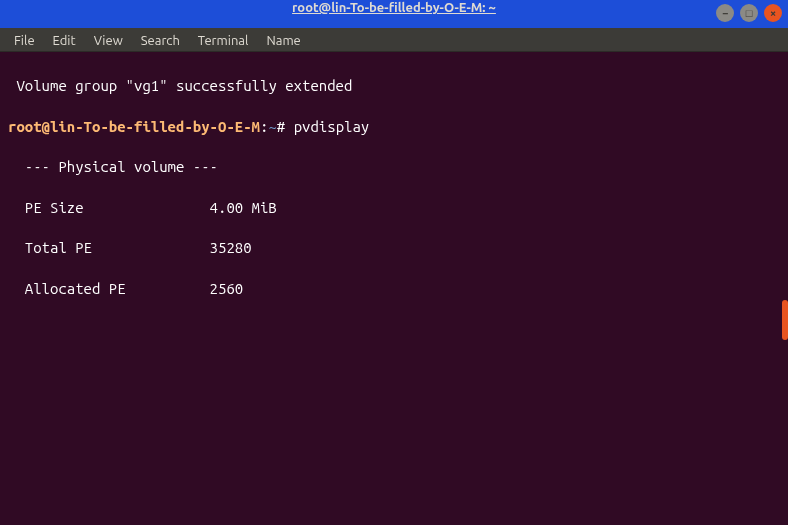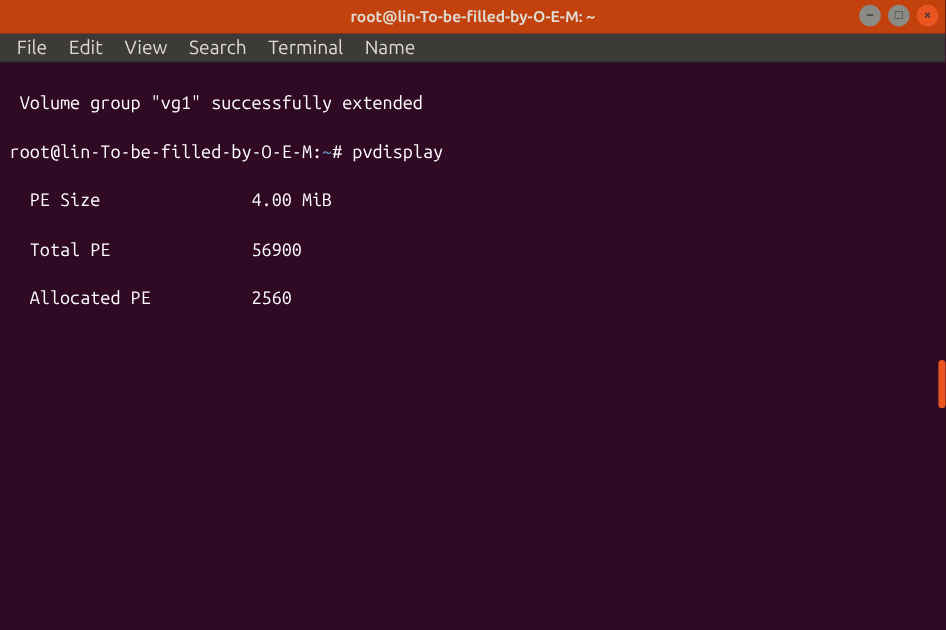--- a/index.html
+++ b/index.html
@@ -7,29 +7,30 @@
       width: 788px;
       height: 525px;
       background: #300a24;
       font-family: "Ubuntu Mono", "DejaVu Sans Mono", monospace;
       font-size: 15px;
       color: #ffffff;
       overflow: hidden;
     }
     .titlebar {
       height: 28px;
-      background: #c2410c;
+      background: #1d4ed8;
       display: flex;
-      align-items: center;
+      align-items: flex-start;
       justify-content: center;
       position: relative;
       color: #dfdbd2;
       font-family: Ubuntu, sans-serif;
       font-size: 13px;
       font-weight: bold;
+      text-decoration: underline;
     }
     .window-controls {
       position: absolute;
       right: 6px;
       top: 4px;
       display: flex;
       gap: 6px;
     }
     .window-btn {
       width: 18px;
@@ -43,35 +44,35 @@
     }
     .btn-min, .btn-max { background: #8b8a85; }
     .btn-close { background: #e95420; }
     .menubar {
       height: 24px;
       background: #3c3b37;
       display: flex;
       align-items: center;
       padding: 0 6px;
       font-family: Ubuntu, sans-serif;
-      font-size: 16px;
+      font-size: 13px;
       color: #dfdbd2;
       gap: 2px;
       border-bottom: 1px solid #2c2b27;
     }
     .menu-item { padding: 2px 8px; cursor: pointer; }
     .terminal-body {
       padding: 4px 8px;
       line-height: 1.35;
       white-space: pre;
       position: relative;
       height: calc(525px - 52px);
     }
     .line { white-space: pre; }
-    .prompt-user { color: #ffffff; }
+    .prompt-user { color: #fdba74; font-weight: bold; }
     .prompt-path { color: #729fcf; }
     .scrollbar-thumb {
       position: absolute;
       right: 0;
       top: 300px;
       width: 6px;
       height: 40px;
       background: #e95420;
       border-radius: 3px;
     }
@@ -94,22 +95,23 @@
   <span class="menu-item">Edit</span>
   <span class="menu-item">View</span>
   <span class="menu-item">Search</span>
   <span class="menu-item">Terminal</span>
   <span class="menu-item">Name</span>
 </div>
 
 <div class="terminal-body">
 <div class="line"> Volume group "vg1" successfully extended</div>
 <div class="line"><span class="prompt-user">root@lin-To-be-filled-by-O-E-M</span><span>:</span><span class="prompt-path">~</span><span>#</span> <span>pvdisplay</span></div>
+<div class="line">  --- Physical volume ---</div>
 <div class="line"><span>  PE Size               </span><span>4.00 MiB</span></div>
-<div class="line"><span>  Total PE              </span><span>56900</span></div>
+<div class="line"><span>  Total PE              </span><span>35280</span></div>
 <div class="line"><span>  Allocated PE          </span><span>2560</span></div>
 
 
 
 
 
 
 
 
 

